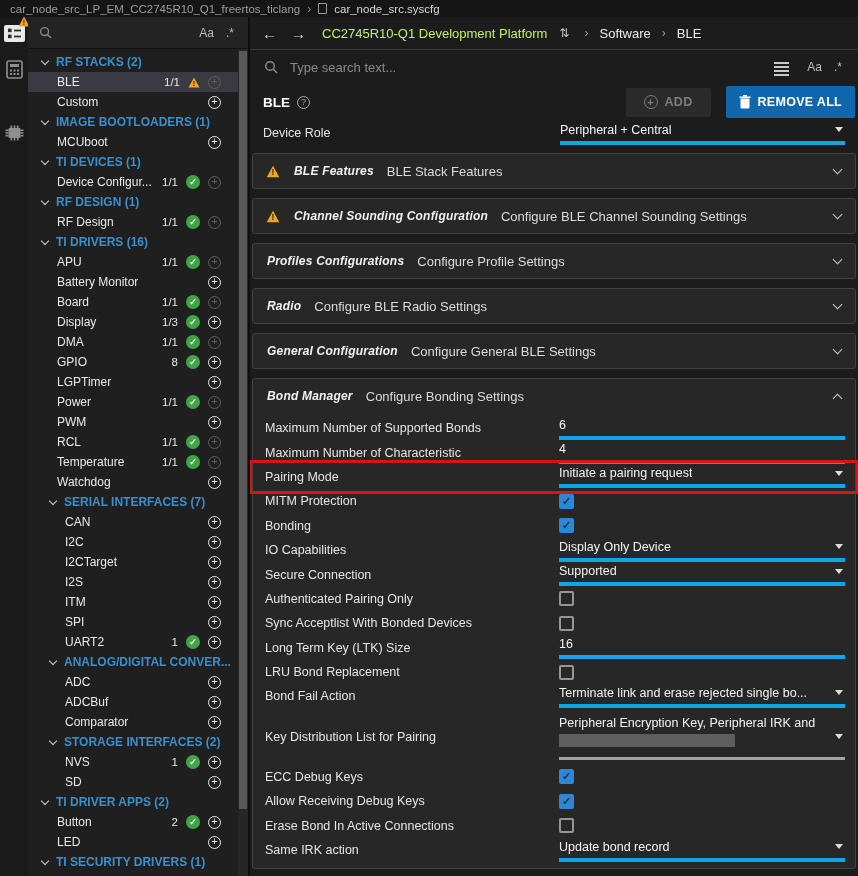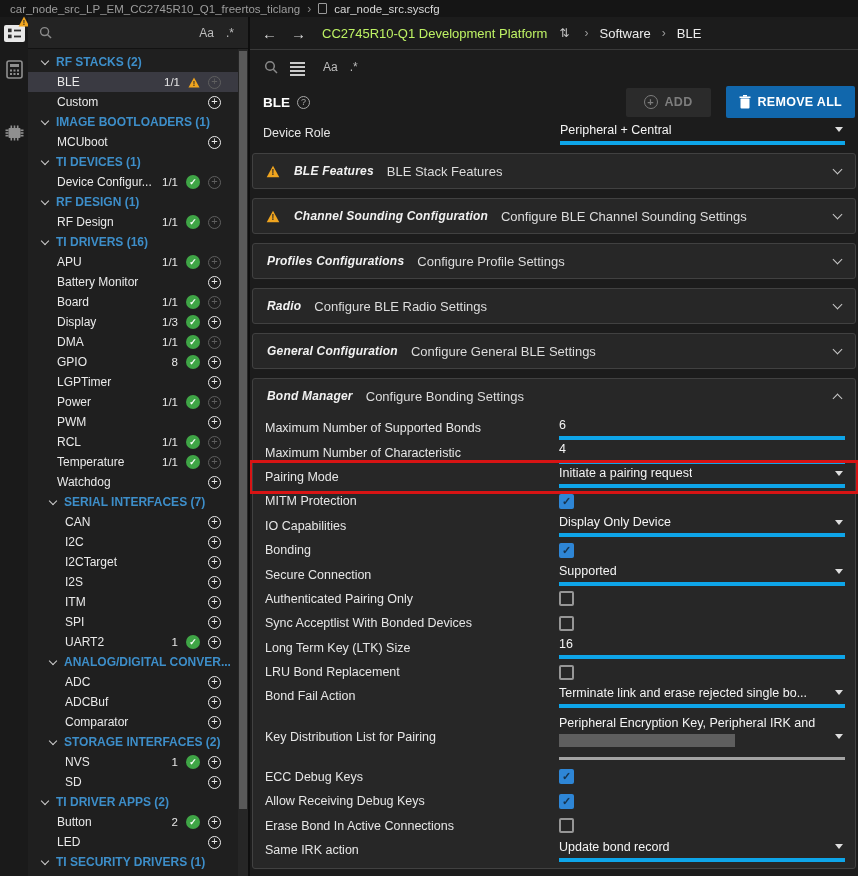--- a/index.html
+++ b/index.html
@@ -487,20 +487,21 @@
       <span class="bc-item">Software</span>
       <span class="bc-sep">›</span>
       <span class="bc-item">BLE</span>
     </div>
 
     <div class="search-bar">
       <svg width="14" height="14" viewBox="0 0 14 14">
         <circle cx="6" cy="6" r="4.3" fill="none" stroke="#8a8a8a" stroke-width="1.5"></circle>
         <line x1="9.3" y1="9.3" x2="13" y2="13" stroke="#8a8a8a" stroke-width="1.5"></line>
       </svg>
+      <input placeholder="Type search text..." style="">
       <span class="filter-ic"></span>
       <span class="icon-aa">Aa</span>
       <span class="icon-regex">.*</span>
     </div>
 
     <div class="module-header">
       <span class="module-title">BLE</span>
       <span class="help-ic">?</span>
       <div class="btn btn-add">
         <span class="plus-circ"></span>
@@ -600,32 +601,32 @@
             </div>
   <div class="hl-box"></div>
           </div>
           <div class="crow">
     <span class="row-label">MITM Protection</span>
     <div class="row-control">
               <div class="cb checked"></div>
             </div>
   </div>
           <div class="crow">
+    <span class="row-label">Bonding</span>
+    <div class="row-control">
+              <div class="cb checked"></div>
+            </div>
+  </div>
+          <div class="crow">
     <span class="row-label">IO Capabilities</span>
     <div class="row-control">
               <div class="ctl ctl-select">
                 <span class="ctl-value">Display Only Device</span>
                 <span class="caret"></span>
               </div>
-            </div>
-  </div>
-          <div class="crow">
-    <span class="row-label">Bonding</span>
-    <div class="row-control">
-              <div class="cb checked"></div>
             </div>
   </div>
           <div class="crow">
     <span class="row-label">Secure Connection</span>
     <div class="row-control">
               <div class="ctl ctl-select">
                 <span class="ctl-value">Supported</span>
                 <span class="caret"></span>
               </div>
             </div>

